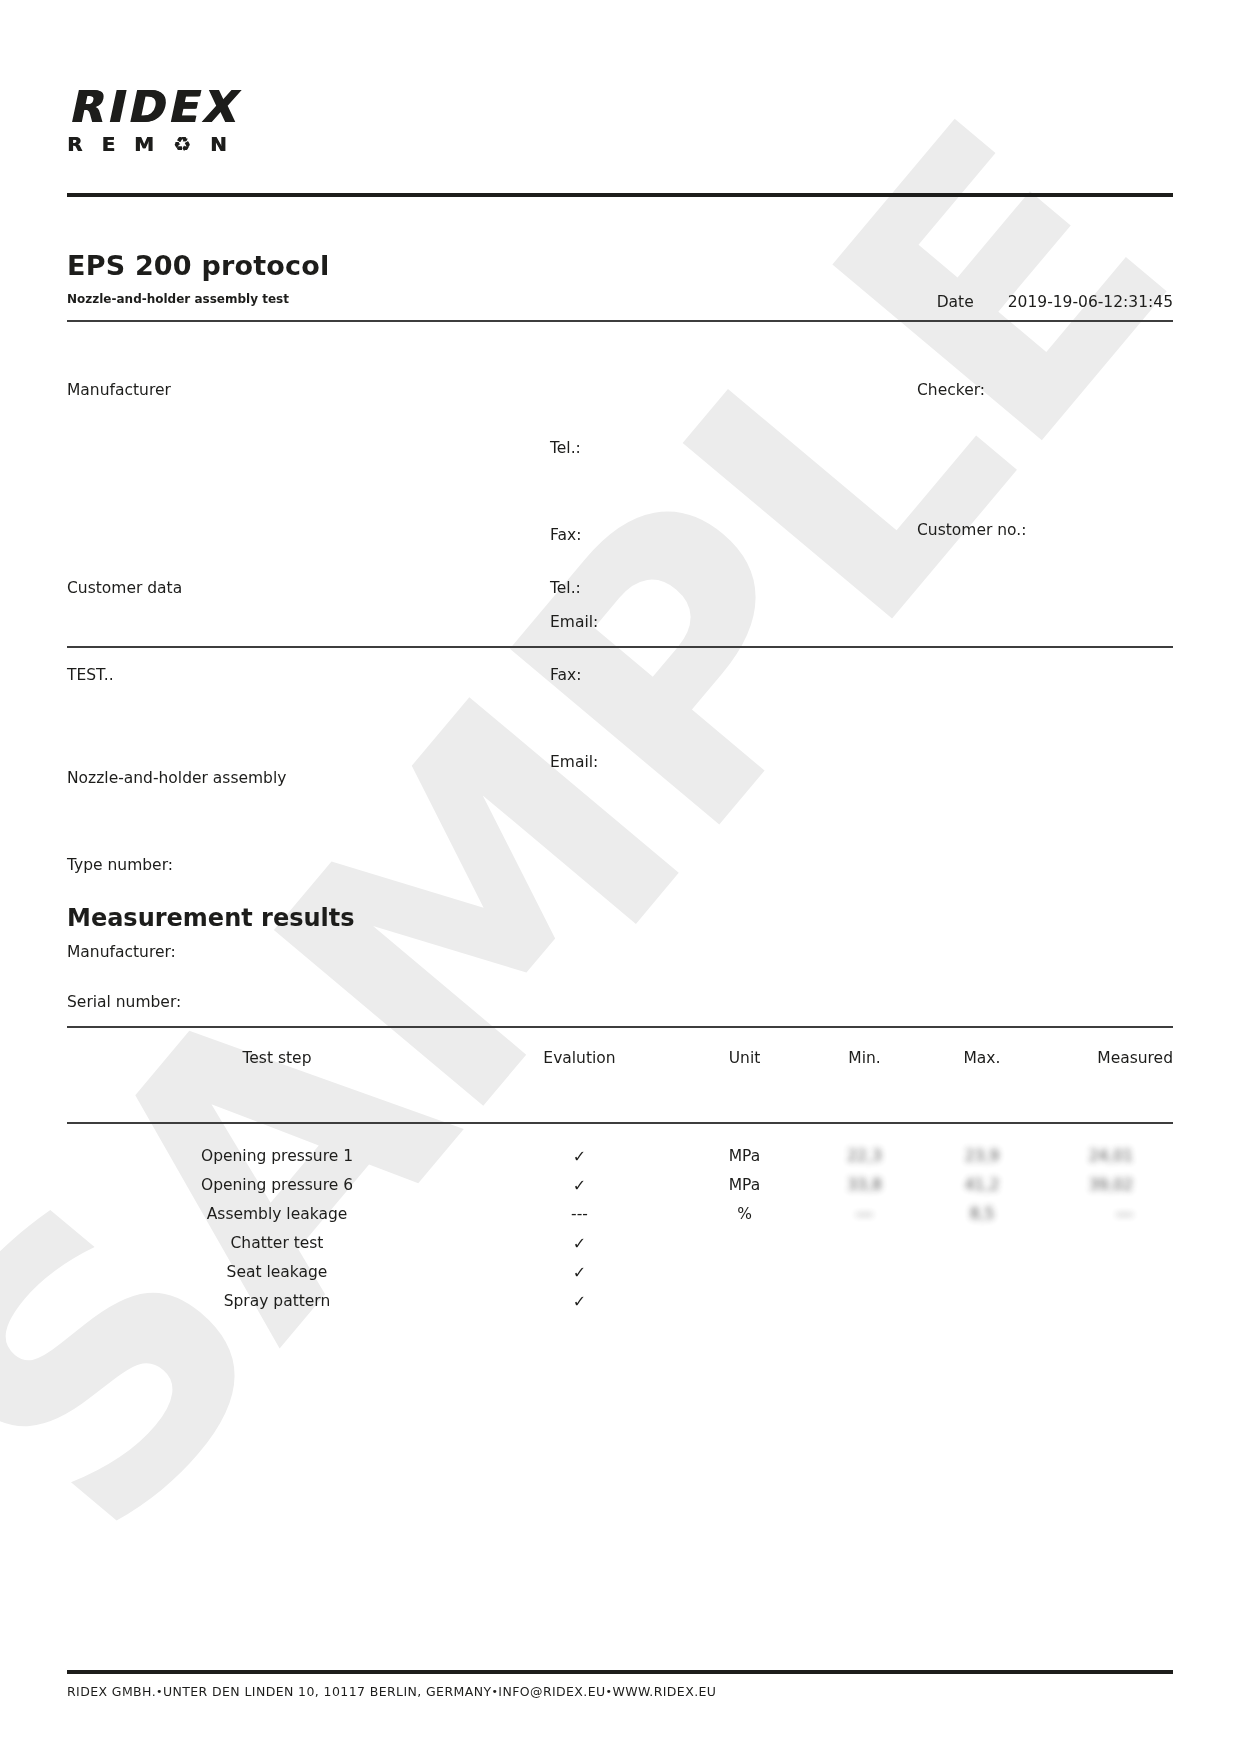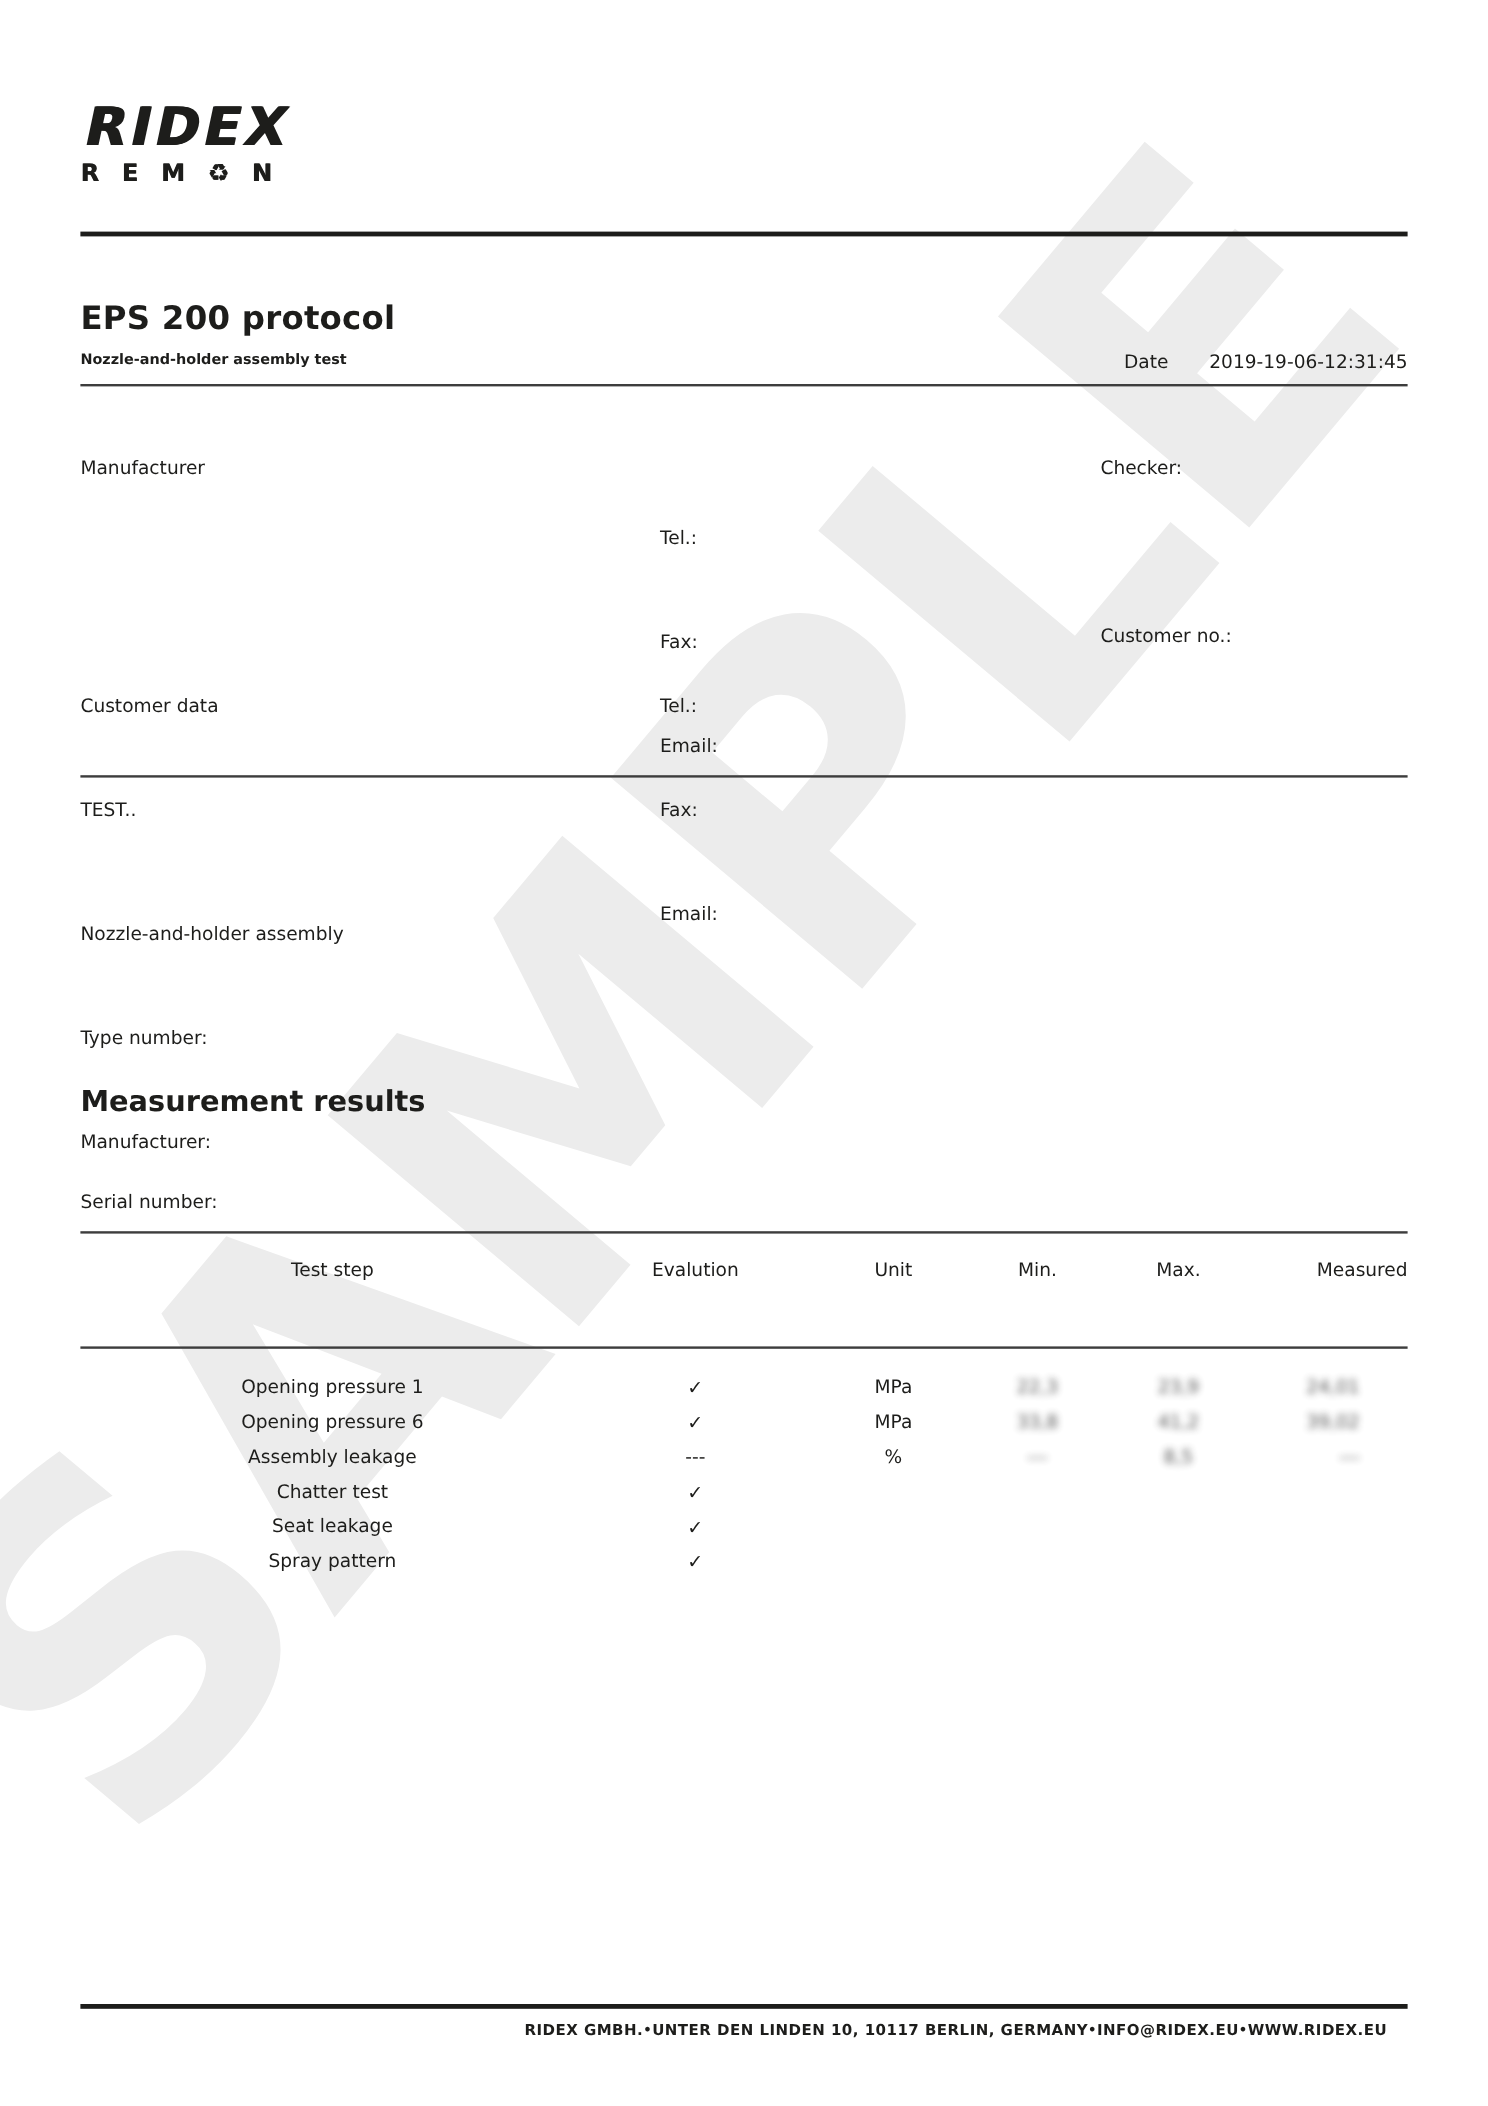--- a/index.html
+++ b/index.html
@@ -63,23 +63,23 @@
   }
   .trow .c{display:block;}
   .c.step{text-align:center;}
   .c.eval,.c.unit,.c.min,.c.max{text-align:center;}
   .c.meas{text-align:right;padding-right:40px;}
   .thead .c.meas{padding-right:0;}
   .blur{filter:blur(3px);opacity:.8;color:#2a2a2a;}
   .check{font-size:16px;}
   
   .footer{
-    position:absolute;left:50px;top:1684px;width:1106px;
-    display:flex;justify-content:flex-end;align-items:center;
-    font-size:12.5px;font-weight:bold;letter-spacing:.4px;
+    position:absolute;left:67px;top:1684px;width:1106px;
+    display:flex;justify-content:flex-start;align-items:center;
+    font-size:12.5px;font-weight:normal;letter-spacing:.4px;
     white-space:nowrap;
   }
   .footer .dot{font-size:11px;}
 </style>
 </head>
 <body>
 
 <div class="page">
 
   <div class="watermark">SAMPLE</div>

